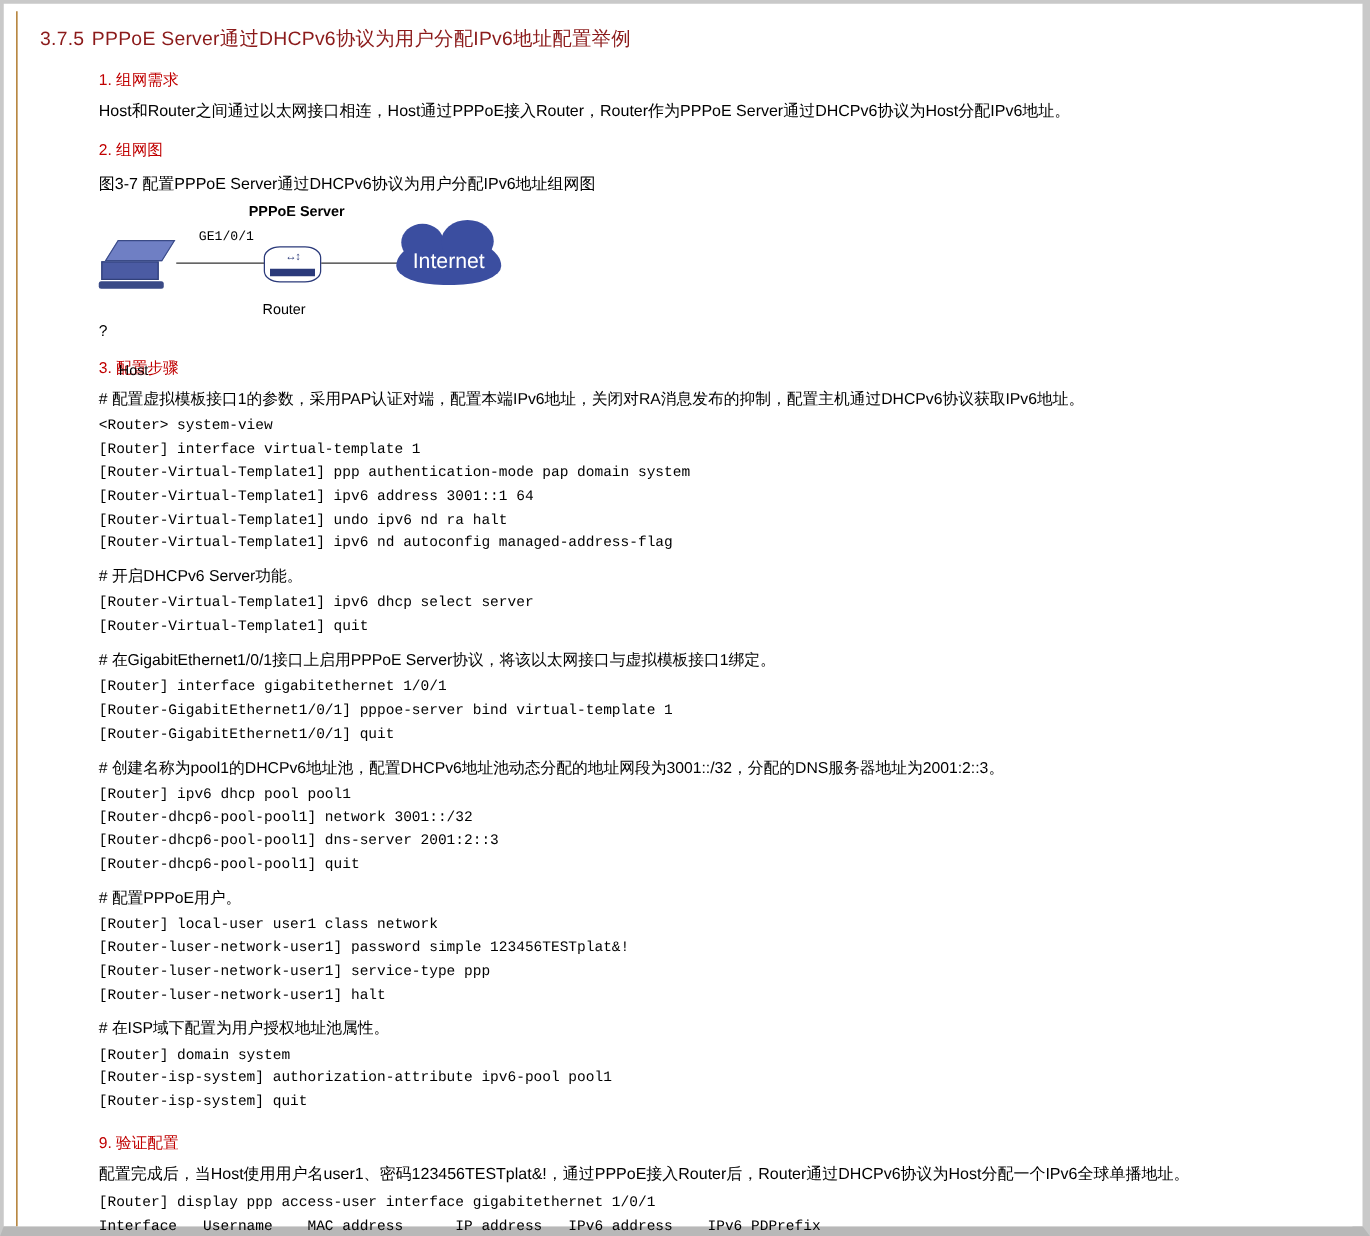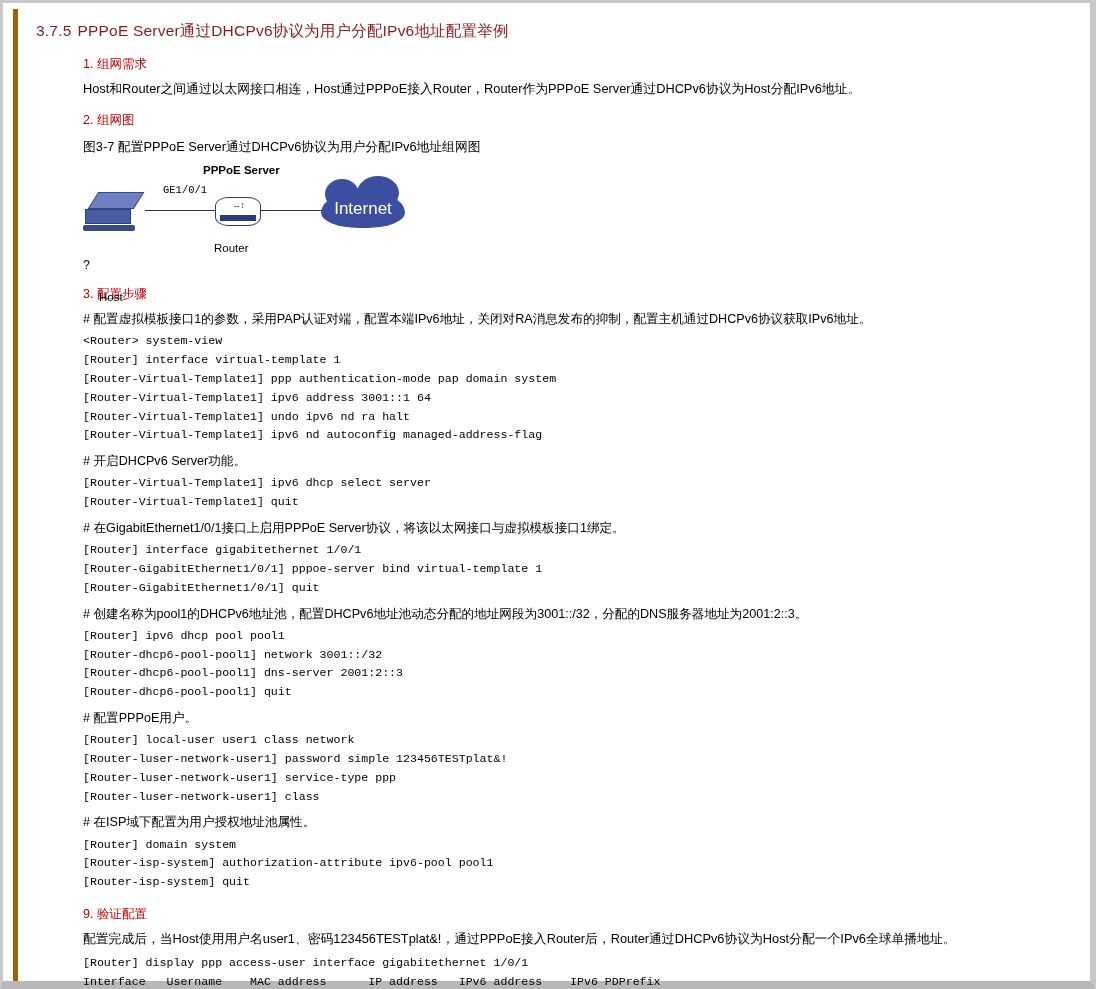--- a/index.html
+++ b/index.html
@@ -27,21 +27,21 @@
     border-right: 6px solid #c9c9c9;
     border-bottom: 8px solid #b8b8b8;
   }
   #inner {
     position: absolute;
     left: 10px;
     top: 6px;
     right: 8px;
     bottom: 0;
     background: #ffffff;
-    border-left: 5px solid #a16207;
+    border-left: 1px solid #a16207;
     padding-left: 10px;
     box-sizing: border-box;
   }
   .sec-title {
     color: #8b1a1a;
     font-size: 15.5px;
     margin: 12px 0 0 8px;
     letter-spacing: 0.2px;
   }
   .sec-title .num { margin-right: 6px; }
@@ -253,21 +253,21 @@
         <div class="cmd">[Router-dhcp6-pool-pool1] network 3001::/32</div>
         <div class="cmd">[Router-dhcp6-pool-pool1] dns-server 2001:2::3</div>
         <div class="cmd">[Router-dhcp6-pool-pool1] quit</div>
       </div>
 
       <div>
         <div class="cmt"># 配置PPPoE用户。</div>
         <div class="cmd">[Router] local-user user1 class network</div>
         <div class="cmd">[Router-luser-network-user1] password simple 123456TESTplat&amp;!</div>
         <div class="cmd">[Router-luser-network-user1] service-type ppp</div>
-        <div class="cmd">[Router-luser-network-user1] class</div>
+        <div class="cmd">[Router-luser-network-user1] halt</div>
       </div>
 
       <div>
         <div class="cmt"># 在ISP域下配置为用户授权地址池属性。</div>
         <div class="cmd">[Router] domain system</div>
         <div class="cmd">[Router-isp-system] authorization-attribute ipv6-pool pool1</div>
         <div class="cmd">[Router-isp-system] quit</div>
       </div>
 
       <div class="sub-head">9. 验证配置</div>

